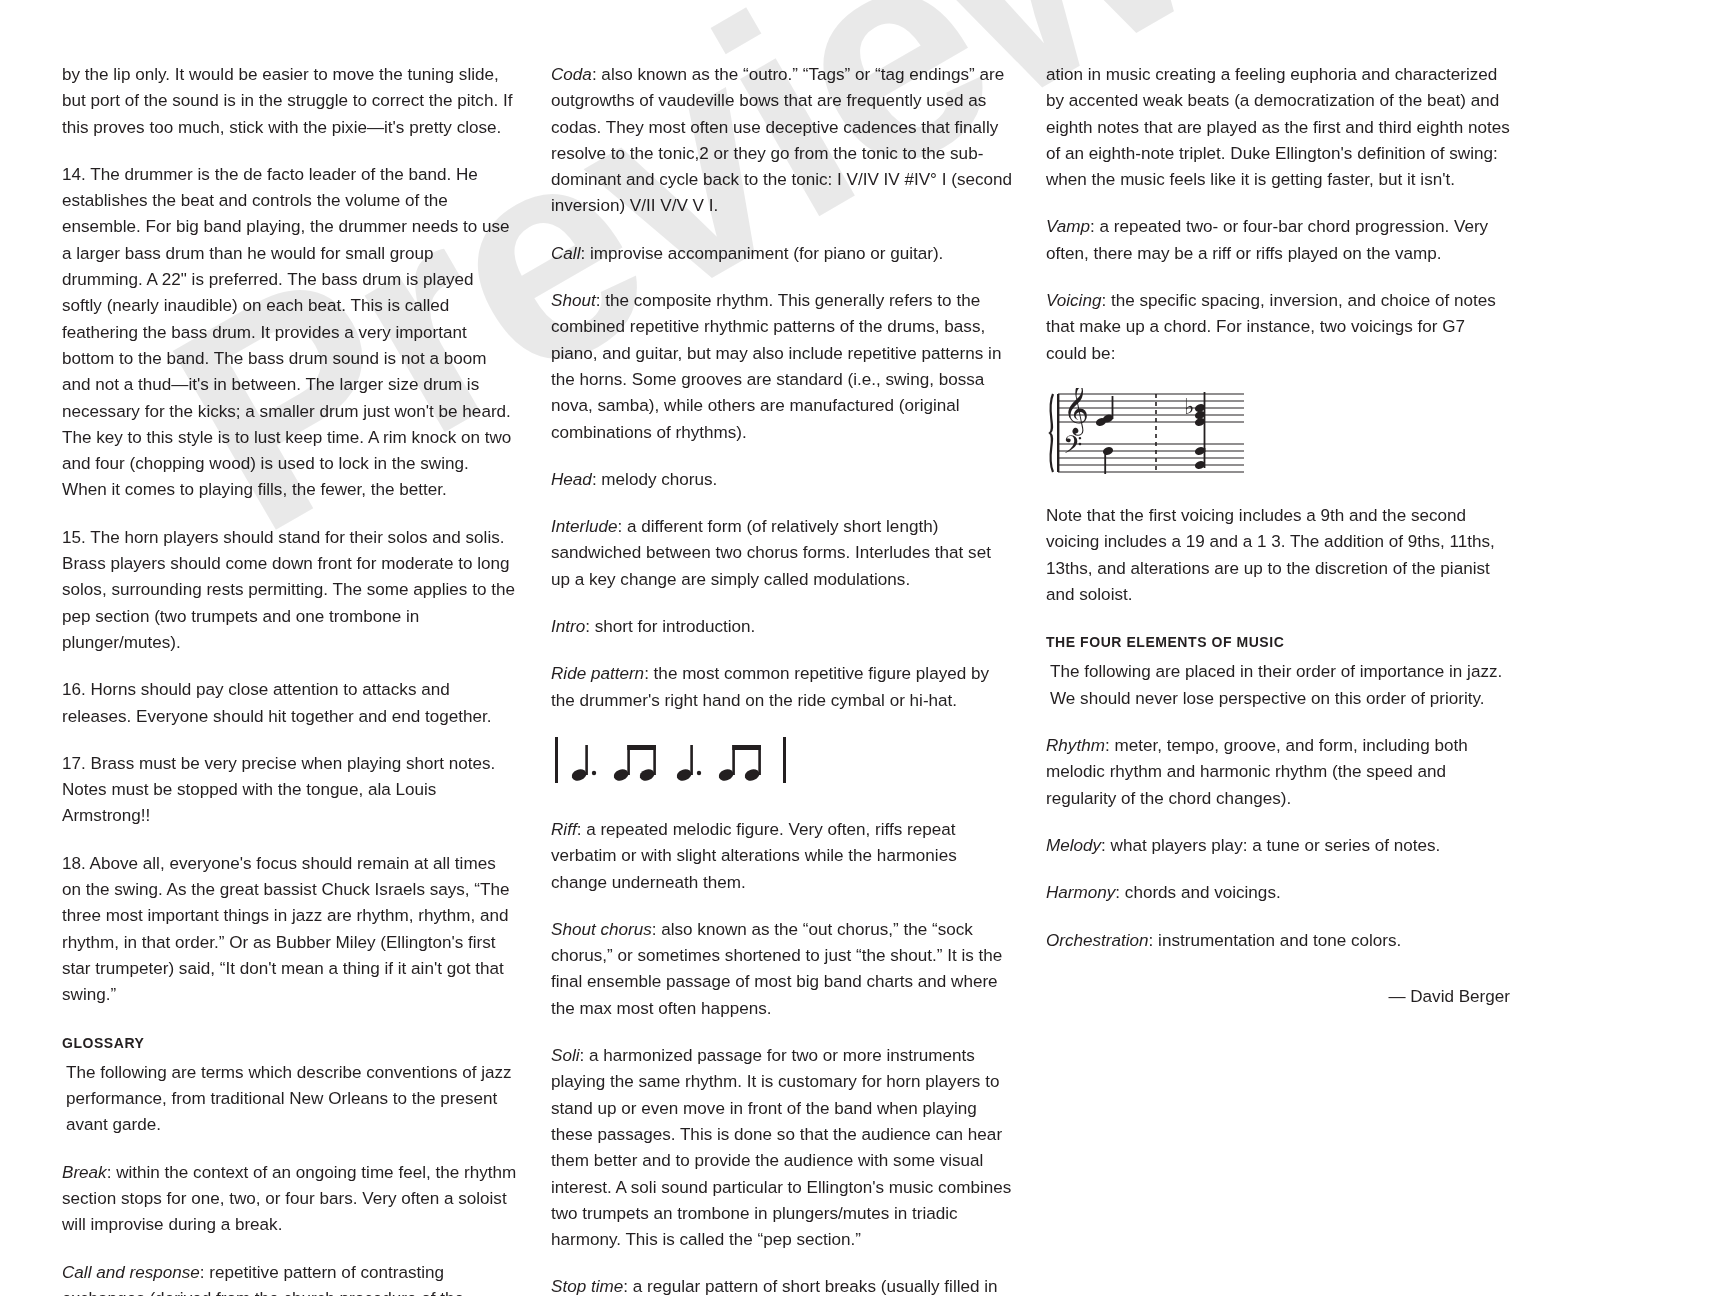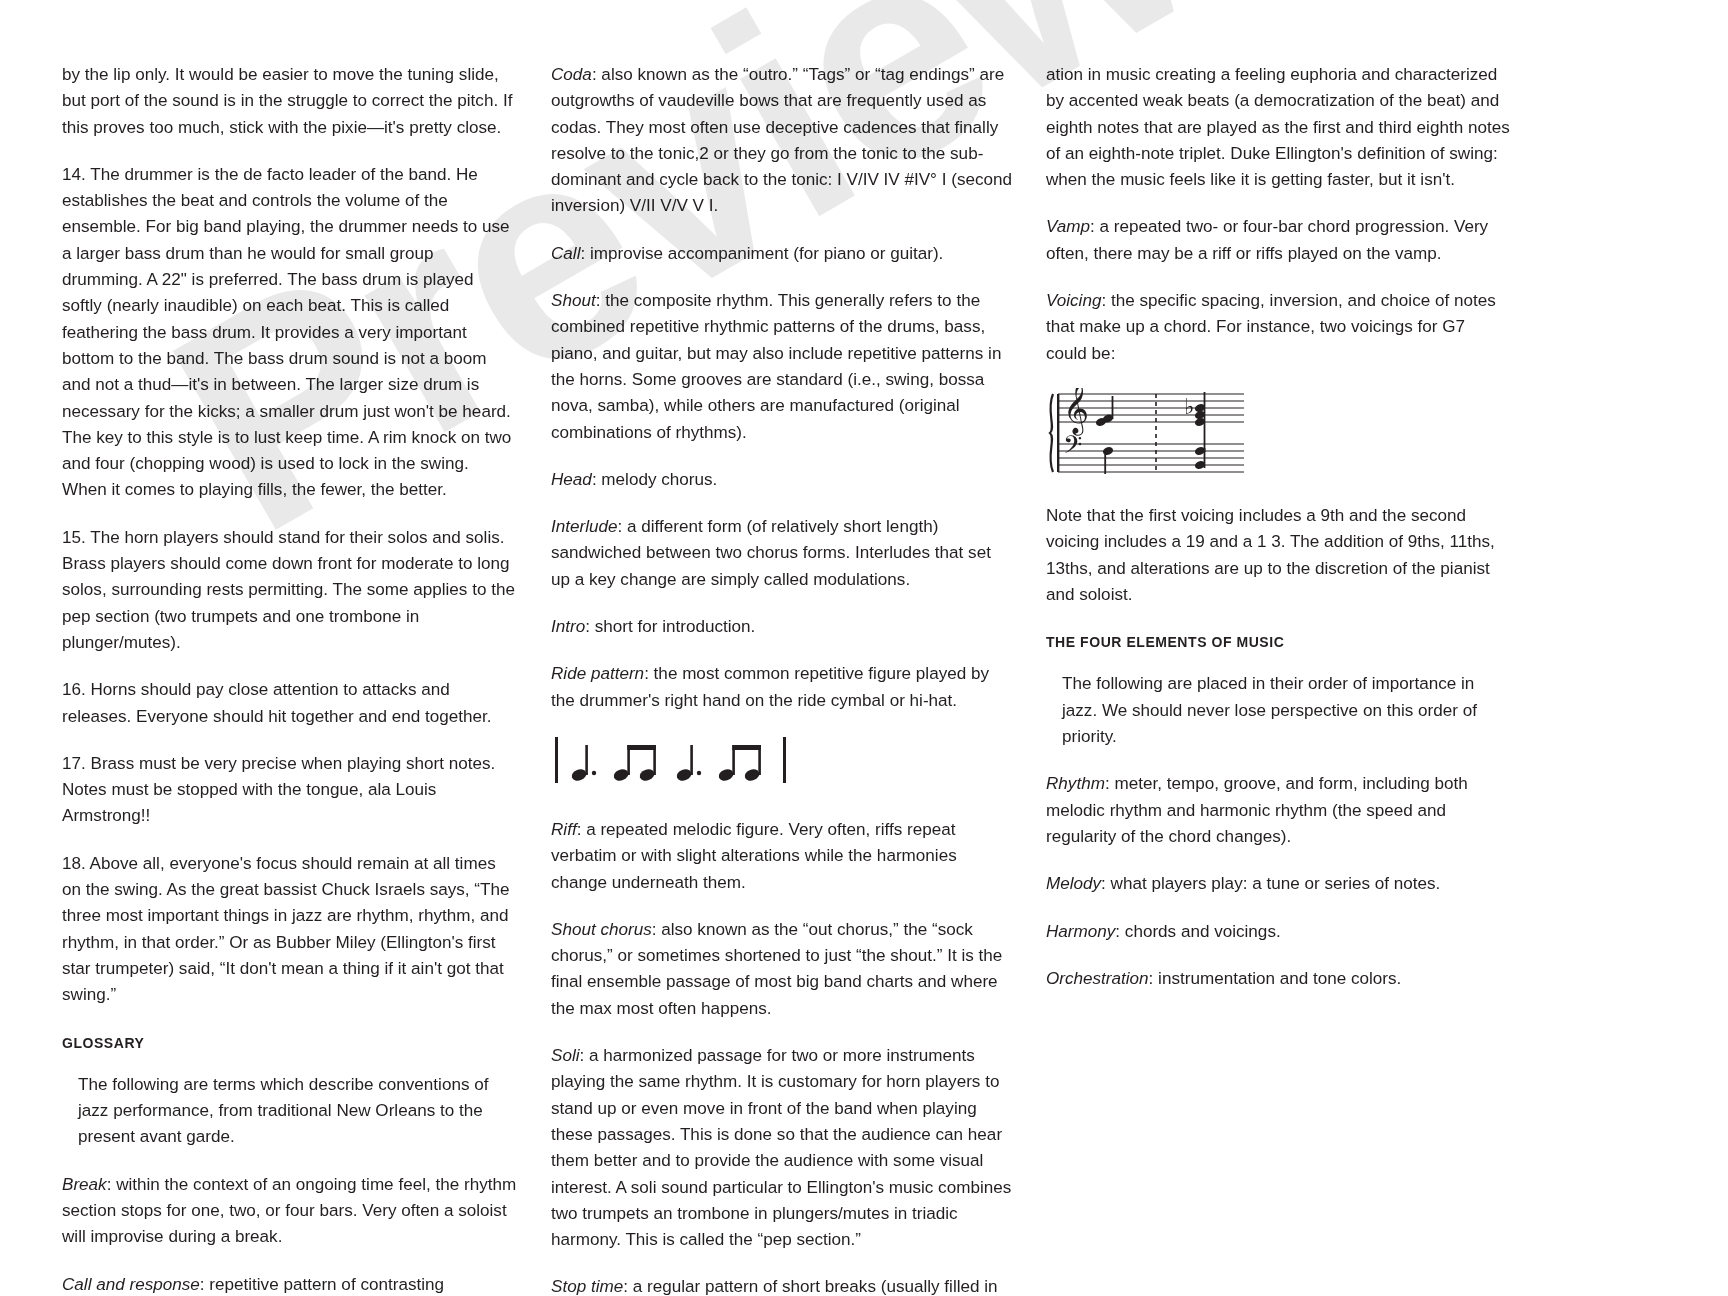--- a/index.html
+++ b/index.html
@@ -74,21 +74,21 @@
 
   h2.section-head {
     font-size: 14px;
     line-height: 26.3px;
     font-weight: bold;
     letter-spacing: 0.55px;
     margin: 0;
     text-transform: uppercase;
   }
   .head-block { margin: 0 0 21px 0; }
-  .head-block .para { margin: 16px; }
+  .head-block .para { margin: 4px; }
 
   .signature {
     margin-top: 30px;
     text-align: right;
     font-size: 17.1px;
     line-height: 26.3px;
   }
 
   
   .rhythm-figure {
@@ -234,15 +234,16 @@
     <div class="head-block">
       <h2 class="section-head">THE FOUR ELEMENTS OF MUSIC</h2>
       <p class="para">The following are placed in their order of importance in jazz. We should never lose perspective on this order of priority.</p>
     </div>
 
     <p class="para"><span class="term">Rhythm</span><span>: meter, tempo, groove, and form, including both melodic rhythm and harmonic rhythm (the speed and regularity of the chord changes).</span></p>
     <p class="para"><span class="term">Melody</span><span>: what players play: a tune or series of notes.</span></p>
     <p class="para"><span class="term">Harmony</span><span>: chords and voicings.</span></p>
     <p class="para"><span class="term">Orchestration</span><span>: instrumentation and tone colors.</span></p>
 
+    <div class="signature">— David Berger</div>
   </div>
 
 </div>
 
 </body></html>

